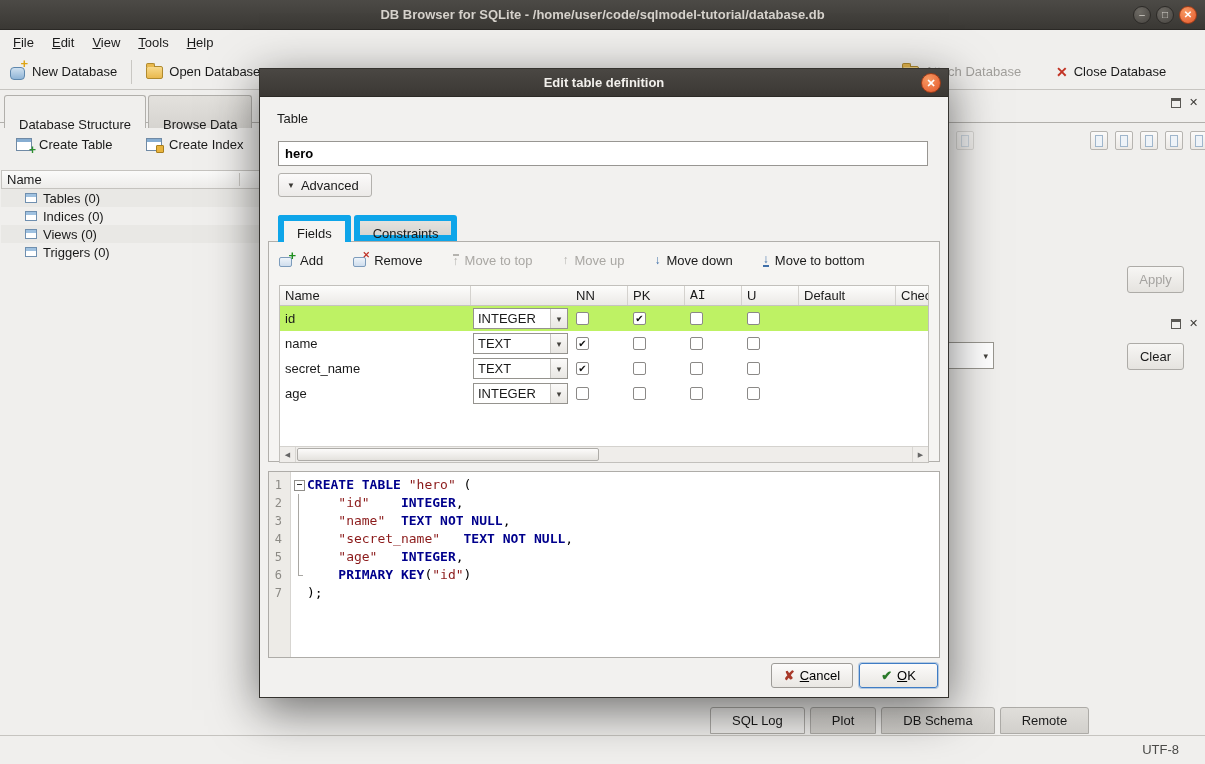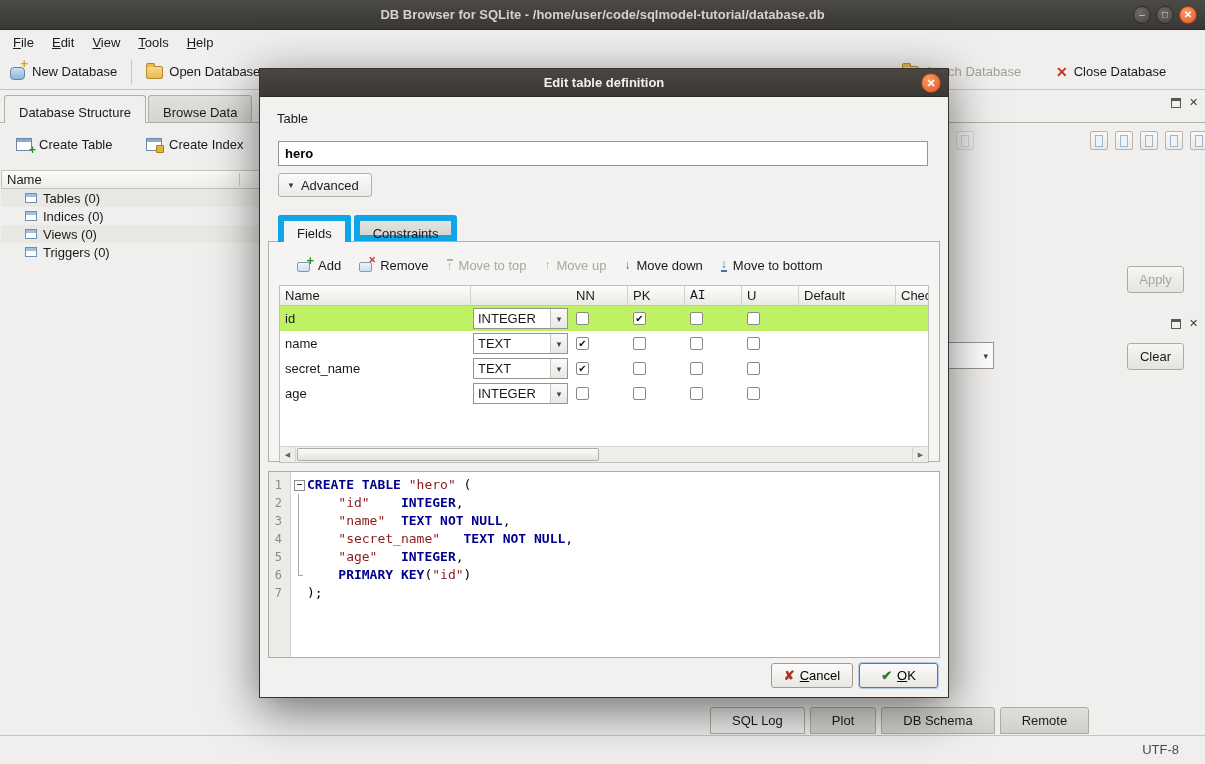--- a/index.html
+++ b/index.html
@@ -27,21 +27,21 @@
   .tbtn.closedb{position:absolute;left:1056px;top:0;height:100%}
   .ic-newdb{width:18px;height:18px;position:relative;display:inline-block}
   .ic-newdb::before{content:"";position:absolute;left:2px;top:4px;width:13px;height:11px;border:1px solid #5e87ad;border-radius:4px;background:linear-gradient(#cfe0ef,#8fb4d6)}
   .ic-newdb::after{content:"+";position:absolute;right:-2px;top:-7px;color:#dda414;font-weight:bold;font-size:13px}
   .ic-folder{width:17px;height:13px;position:relative;display:inline-block;background:linear-gradient(#f7d98b,#e9b94e);border:1px solid #b08a2e;border-radius:2px;margin-top:2px}
   .ic-folder::before{content:"";position:absolute;left:-1px;top:-4px;width:7px;height:3px;background:#e9b94e;border:1px solid #b08a2e;border-bottom:none;border-radius:2px 2px 0 0}
   .ic-closedb{color:#c23324;font-weight:bold;font-size:14px;line-height:14px}
 
   
   .main-tabs{position:absolute;left:4px;top:95px;display:flex;gap:2px;align-items:flex-start;z-index:2}
-  .main-tab{height:27px;line-height:26px;padding:4px 14px;border:1px solid #b1afab;border-bottom:none;border-radius:3px 3px 0 0;background:linear-gradient(#e3e1dd,#d6d4d0)}
+  .main-tab{height:27px;line-height:26px;padding:16px 14px;border:1px solid #b1afab;border-bottom:none;border-radius:3px 3px 0 0;background:linear-gradient(#e3e1dd,#d6d4d0)}
   .main-tab.active{height:28px;background:#f0efed;z-index:3}
   .panel-line{position:absolute;left:0;top:122px;width:100%;border-top:1px solid #b1afab}
 
   
   .cbtn{position:absolute;top:131px;height:26px;display:flex;align-items:center;gap:7px;padding:0 6px}
   .ic-table{width:16px;height:13px;border:1px solid #708aa5;background:#fff;position:relative;display:inline-block}
   .ic-table::before{content:"";position:absolute;left:0;right:0;top:0;height:3px;background:#86add1}
   .ic-table.plus::after{content:"+";position:absolute;right:-5px;bottom:-7px;color:#2d8f2d;font-weight:bold;font-size:12px}
   .ic-table.key::after{content:"";position:absolute;right:-3px;bottom:-3px;width:6px;height:6px;background:#e8b33c;border:1px solid #a87f1f;border-radius:1px}
   .tree{position:absolute;left:1px;top:170px;width:600px}
@@ -76,21 +76,21 @@
   .dlg-title{color:#f2f0ec;font-weight:bold}
   .dlg-close{position:absolute;right:7px;top:4px;width:20px;height:20px;border-radius:50%;border:1px solid #9e3c18;background:radial-gradient(circle at 35% 30%,#f79a63,#e4572b);color:#fff;font-weight:bold;font-size:11px;line-height:18px;text-align:center}
   .lbl-table{position:absolute;left:17px;top:42px}
   .table-input{position:absolute;left:18px;top:72px;width:650px;height:25px;border:1px solid #989692;background:#fff;font-family:"Liberation Sans",sans-serif;font-size:13px;font-weight:bold;padding-left:6px}
   .adv-btn{position:absolute;left:18px;top:104px;height:24px;padding:0 12px 0 8px;border:1px solid #b3b1ad;border-radius:3px;background:linear-gradient(#fbfafa,#eceae8);display:flex;align-items:center;gap:6px}
   .adv-arrow{font-size:8px;color:#3a3834}
   .dtabs{position:absolute;left:18px;top:146px;display:flex;gap:3px;align-items:flex-start;z-index:2}
   .dtab{height:26px;line-height:25px;padding:0 13px;border:6px solid #0ea5e9;border-radius:3px 3px 0 0;background:linear-gradient(#e4e2de,#d7d5d1)}
   .dtab.active{height:27px;background:#f5f4f2;border-bottom:none;z-index:3}
   .fields-frame{position:absolute;left:8px;top:172px;width:672px;height:221px;border:1px solid #b1afab;background:#f5f4f2;z-index:1}
-  .ftoolbar{position:absolute;left:24px;top:9px;height:24px;display:flex;gap:10px;align-items:flex-end}
+  .ftoolbar{position:absolute;left:6px;top:9px;height:24px;display:flex;gap:22px;align-items:flex-start}
   .ftb{display:flex;align-items:center;gap:6px;padding:2px 4px}
   .ftb.disabled{color:#a9a7a3}
   .fic{width:15px;height:13px;position:relative;display:inline-block}
   .fic::before{content:"";position:absolute;left:0;top:3px;width:11px;height:8px;border:1px solid #7d9cbc;border-radius:2px;background:linear-gradient(#eef4fa,#cfdded)}
   .fic.add::after{content:"+";position:absolute;right:-2px;top:-5px;color:#1f8f1f;font-weight:bold;font-size:13px;line-height:13px}
   .fic.remove::after{content:"\2715";position:absolute;right:-2px;top:-4px;color:#c03226;font-weight:bold;font-size:9px}
   .mov{font-size:12px;font-weight:bold;color:#3f6fa8;line-height:11px;display:inline-block}
   .mov.t{border-top:2px solid currentColor}
   .mov.b{border-bottom:2px solid currentColor}
   .ftb.disabled .mov{color:#b5b3af}

